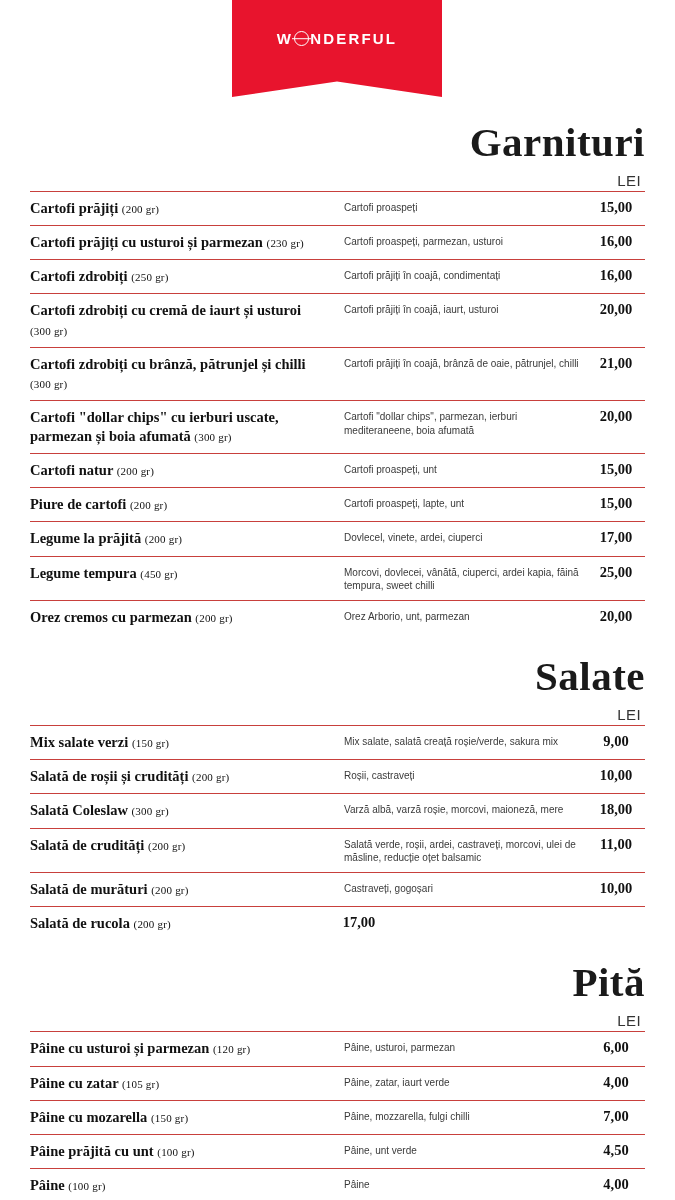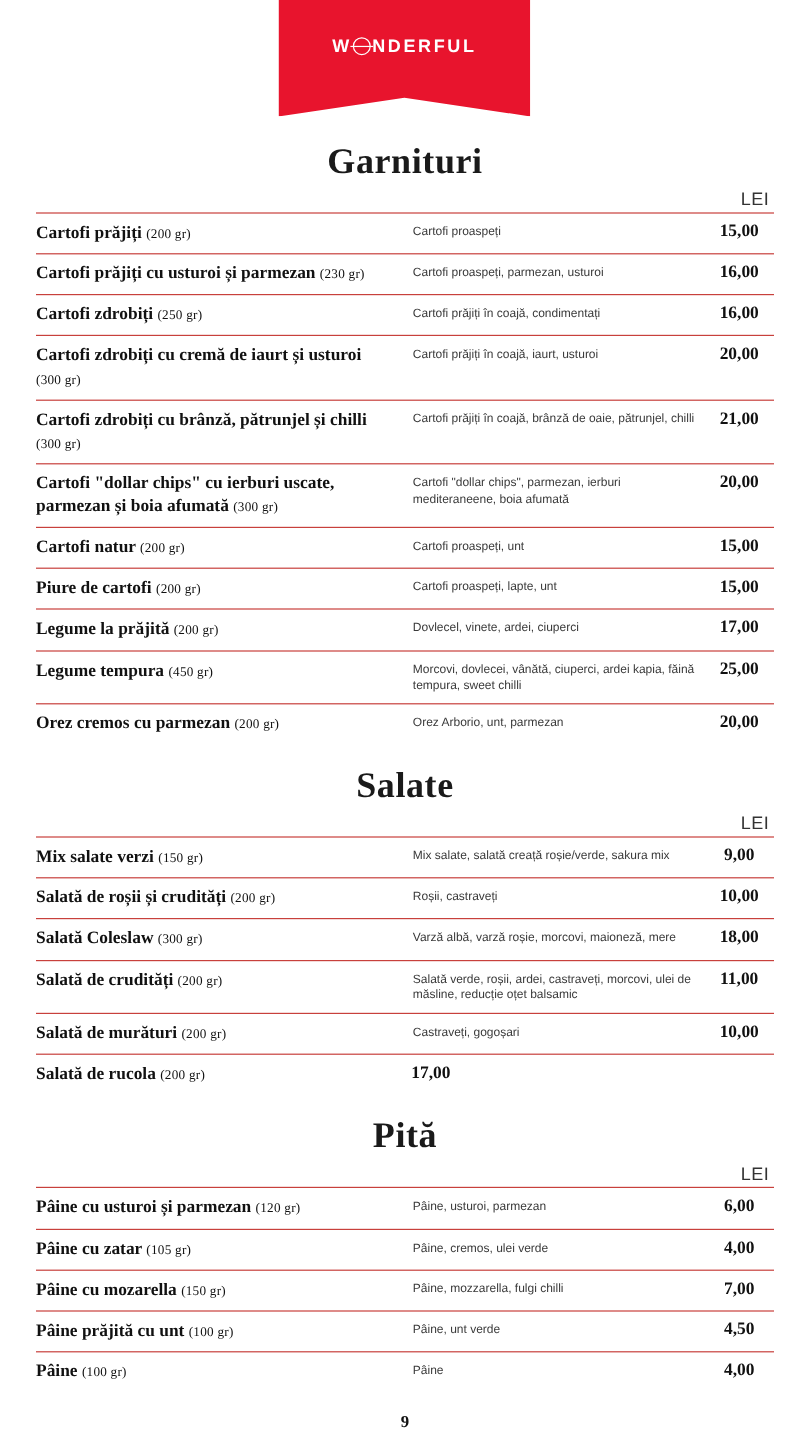--- a/index.html
+++ b/index.html
@@ -66,24 +66,24 @@
     right: -3px;
     top: 50%;
     height: 1.6px;
     background: #ffffff;
     transform: translateY(-50%);
   }
 
   
   .section { padding: 0 30px; }
   .section-title {
-    text-align: center;
-    font-family: "Liberation Serif", serif;
-    font-weight: bold;
-    font-size: 30px;
+    text-align: right;
+    font-family: "Liberation Serif", serif;
+    font-weight: bold;
+    font-size: 41px;
     letter-spacing: 0.5px;
     margin: 0;
     padding-top: 18px;
     padding-bottom: 6px;
   }
   .currency-row {
     display: flex;
     justify-content: flex-end;
     font-family: "Liberation Sans", sans-serif;
     font-size: 15px;
@@ -268,21 +268,21 @@
       <h2 class="section-title">Pită</h2>
       <div class="currency-row">LEI</div>
       <div class="items">
         <div class="row">
           <div class="name"><span>Pâine cu usturoi și parmezan</span> <span class="gr">(120 gr)</span></div>
           <div class="desc">Pâine, usturoi, parmezan</div>
           <div class="price">6,00</div>
         </div>
         <div class="row">
           <div class="name"><span>Pâine cu zatar</span> <span class="gr">(105 gr)</span></div>
-          <div class="desc">Pâine, cremos, ulei verde</div>
+          <div class="desc">Pâine, zatar, iaurt verde</div>
           <div class="price">4,00</div>
         </div>
         <div class="row">
           <div class="name"><span>Pâine cu mozarella</span> <span class="gr">(150 gr)</span></div>
           <div class="desc">Pâine, mozzarella, fulgi chilli</div>
           <div class="price">7,00</div>
         </div>
         <div class="row">
           <div class="name"><span>Pâine prăjită cu unt</span> <span class="gr">(100 gr)</span></div>
           <div class="desc">Pâine, unt verde</div>

